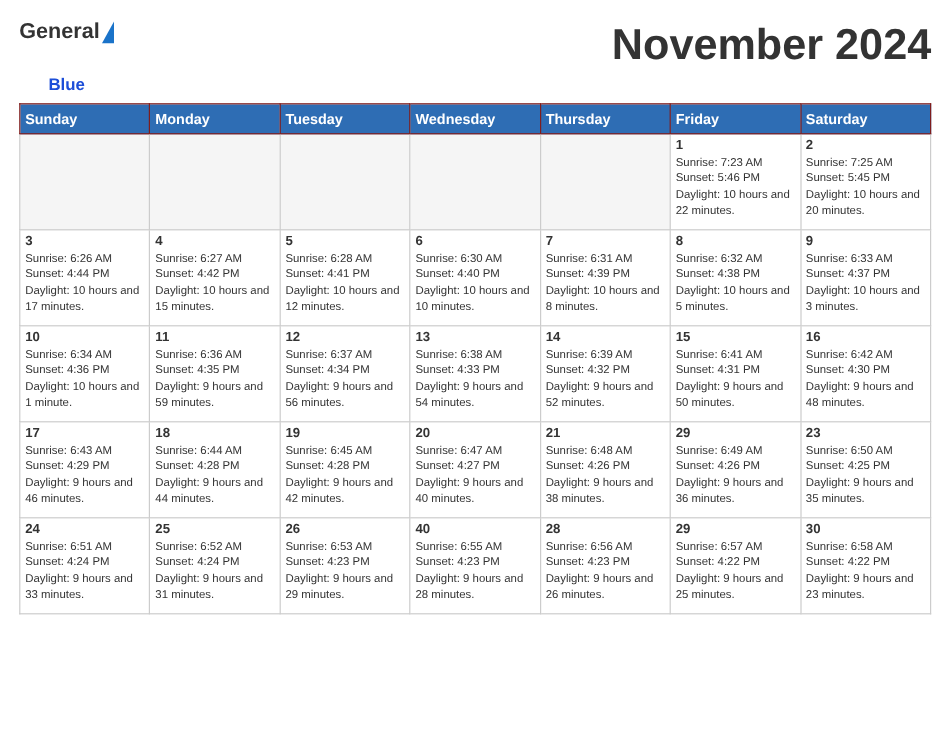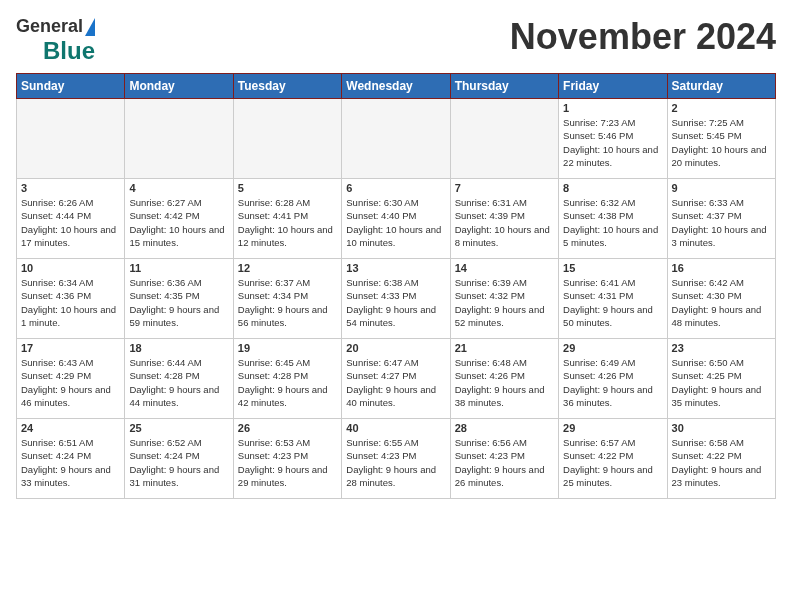--- a/index.html
+++ b/index.html
@@ -12,35 +12,36 @@
     }
     .header {
       display: flex;
       justify-content: space-between;
       align-items: flex-start;
       margin-bottom: 8px;
     }
     .logo {
       display: flex;
       flex-direction: column;
-      align-items: flex-end;
+      align-items: center;
     }
     .logo-text {
       display: flex;
       align-items: center;
     }
     .logo-general {
       font-size: 18px;
       font-weight: bold;
       color: #333;
     }
     .logo-blue {
-      font-size: 24px;
-      font-weight: bold;
-      color: #0f766e;
+      font-size: 14px;
+      font-weight: bold;
+      color: #1d4ed8;
+      margin-top: 25px;
     }
     .logo-triangle {
       width: 0;
       height: 0;
       border-left: 10px solid transparent;
       border-bottom: 18px solid #1a73c9;
       margin-left: 2px;
     }
     .title-block {
       text-align: right;

